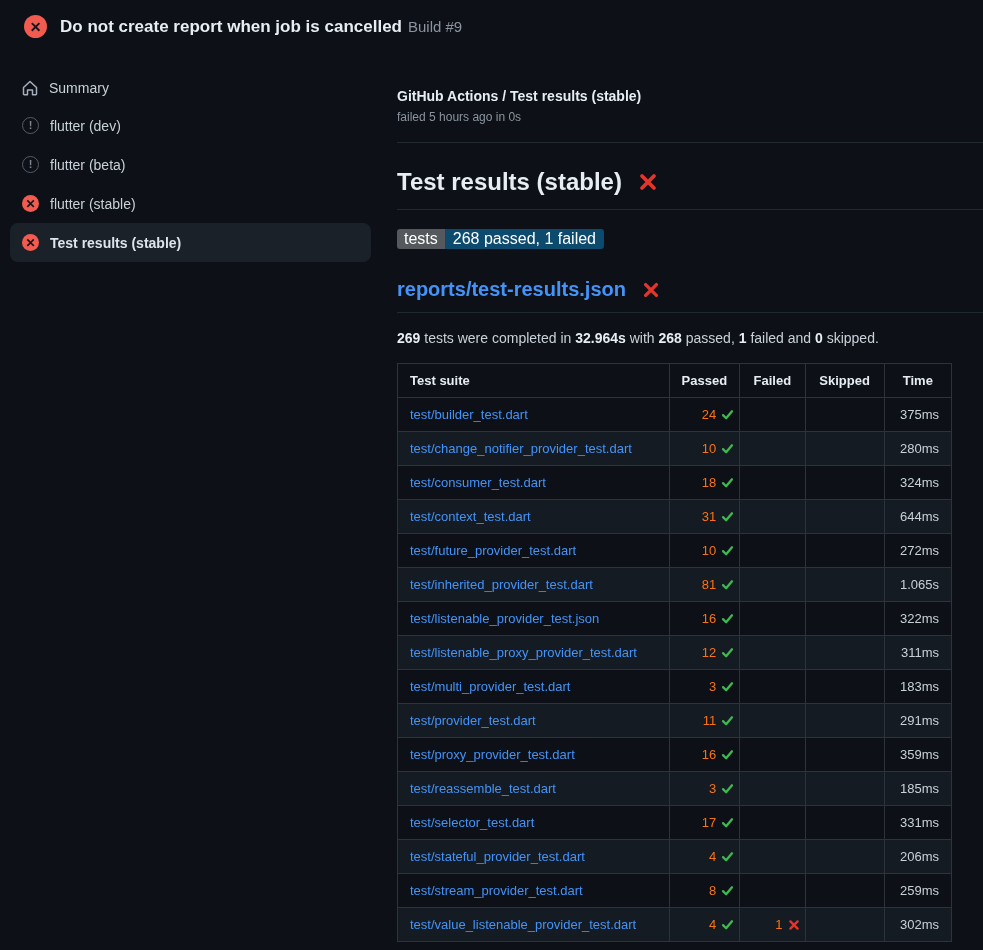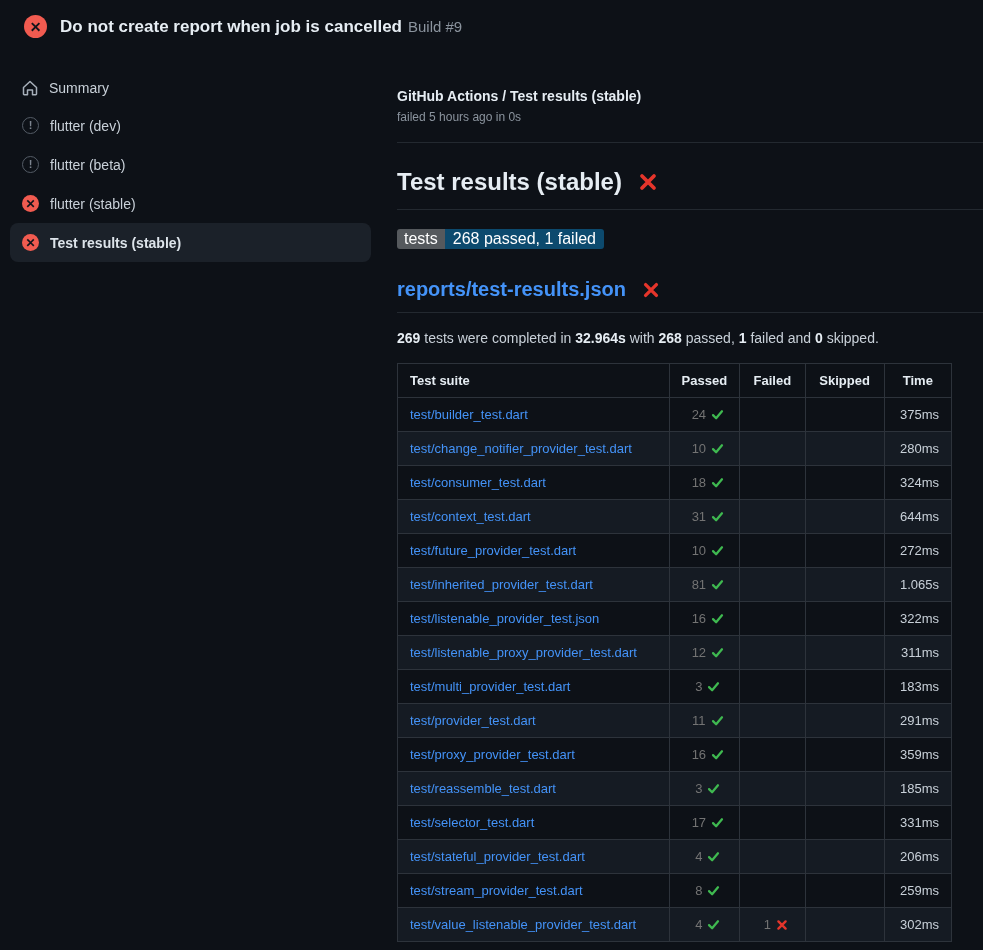--- a/index.html
+++ b/index.html
@@ -87,21 +87,21 @@
     width: 555px; font-size: 13px;
   }
   .results th, .results td {
     border: 1px solid #2d333b;
     padding: 8px 12px; height: 34px;
   }
   .results th { color: #e6edf3; font-weight: 700; text-align: center; }
   .results th.col-suite { text-align: left; }
   .results tbody tr:nth-child(even) { background: #151b23; }
   .results td.suite a { color: #4493f8; text-decoration: none; cursor: pointer; }
-  .results td.num { text-align: center; padding-right: 5px; white-space: nowrap; color: #737373; }
+  .results td.num { text-align: right; padding-right: 5px; white-space: nowrap; color: #f97316; }
   .results td.time { text-align: right; color: #c9d1d9; }
   .mark-svg { vertical-align: -2px; margin-left: 5px; }
 </style>
 </head>
 <body>
 
 <header class="page-header">
   <span class="big-x-circle">✕</span>
   <span>
     <span class="page-title">Do not create report when job is cancelled</span><span class="build-number">Build #9</span>

